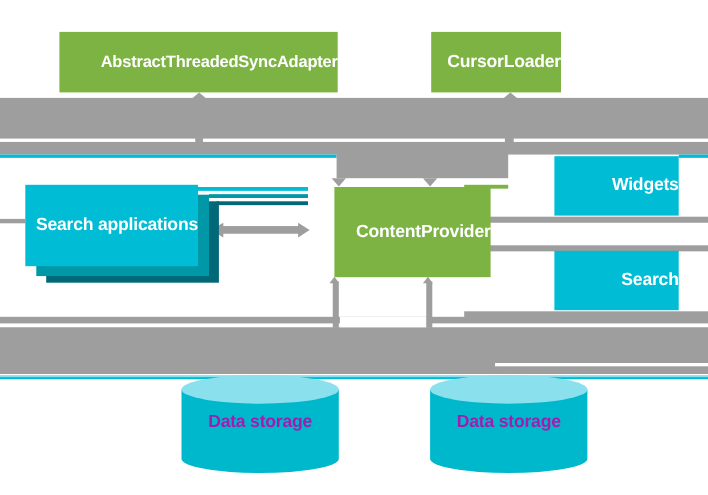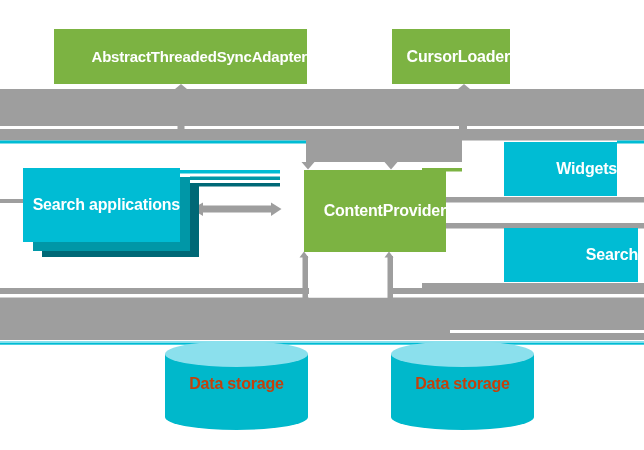--- a/index.html
+++ b/index.html
@@ -12,31 +12,31 @@
     position:absolute;display:flex;align-items:center;justify-content:flex-end;
     color:#fff;font-weight:bold;font-size:16px;letter-spacing:-0.2px;
     text-align:center;z-index:3;
   }
   .green{background:var(--green);}
   .cyan{background:var(--cyan);}
   .shadow1{background:var(--cyan-d1);z-index:2;}
   .shadow2{background:var(--cyan-d2);z-index:2;}
   .cyl-label{
     position:absolute;display:flex;align-items:center;justify-content:center;
-    color:#c2410c;font-weight:bold;font-size:16px;letter-spacing:-0.2px;z-index:3;
+    color:#a21caf;font-weight:bold;font-size:16px;letter-spacing:-0.2px;z-index:3;
   }
   
   .b-sync{left:54px;top:29px;width:253px;height:55px;font-size:15px;}
   .b-cursor{left:392px;top:29px;width:118px;height:55px;}
   .b-cp{left:280px;top:170px;width:142px;height:82px;margin-left:24px;}
   .b-other{left:23px;top:168px;width:157px;height:74px;}
   .b-other-s1{left:33px;top:177px;width:157px;height:74px;}
   .b-other-s2{left:42px;top:183px;width:157px;height:74px;}
   .b-widgets{left:504px;top:142px;width:113px;height:54px;}
-  .b-search{left:504px;top:228px;width:113px;height:54px;padding-left:21px;}
+  .b-search{left:504px;top:228px;width:113px;height:54px;}
   .b-cyl1{left:165px;top:352px;width:143px;height:64px;}
   .b-cyl2{left:391px;top:352px;width:143px;height:64px;}
 </style>
 </head>
 <body>
 
 <div class="canvas">
 
   <svg class="artwork" width="644" height="450" viewBox="0 0 644 450">
 

